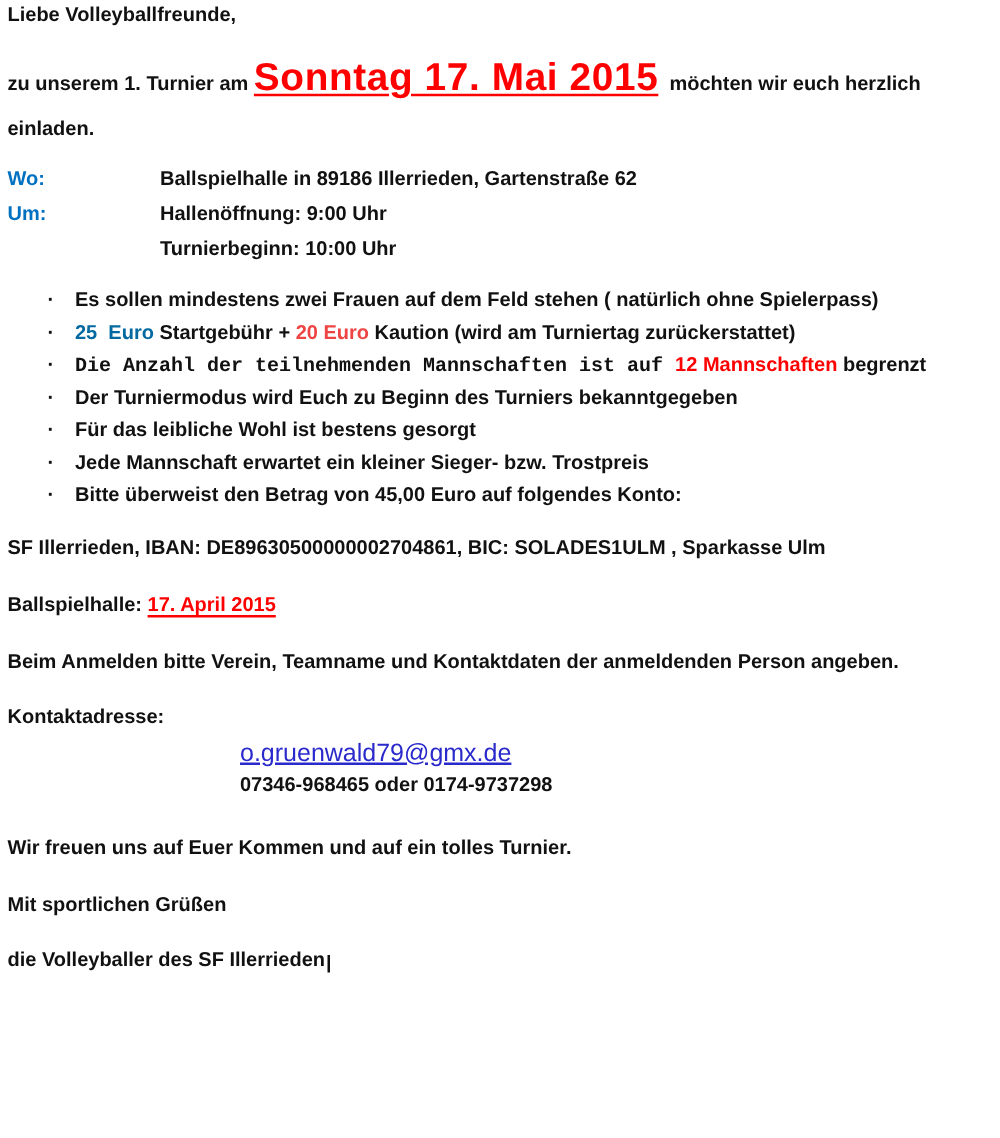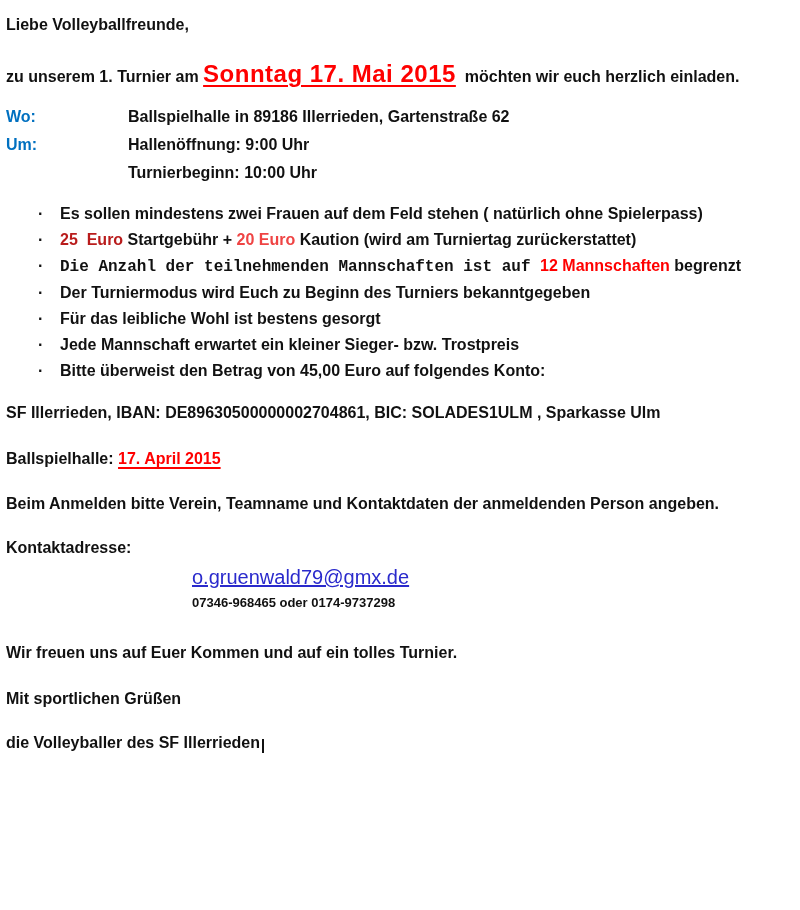--- a/index.html
+++ b/index.html
@@ -6,26 +6,26 @@
   body{
     width:800px;height:910px;
     background:#ffffff;
     overflow:hidden;
     font-family:"Liberation Sans","DejaVu Sans",sans-serif;
     color:#111111;
     font-weight:700;
     font-size:16px;
     -webkit-font-smoothing:antialiased;
   }
-  .page{padding:12px 10px 0 6px;width:784px;}
+  .page{padding:0 10px 0 6px;width:784px;}
   p{margin:0;line-height:26px;}
   .salutation{margin:0;}
   .intro{margin-top:18px;line-height:36px;}
   .big-date{
-    font-size:24px;
+    font-size:31px;
     text-decoration:underline;
     text-decoration-thickness:2px;
     text-underline-offset:3px;
     letter-spacing:0.5px;
   }
   .pre{white-space:pre-wrap;}
   .details{margin-top:8px;}
   .details-row{display:flex;line-height:28px;}
   .details-label{width:122px;flex:0 0 122px;}
   .bullet-list{list-style:none;margin:14px 0 0 0;padding:0 0 0 30px;}
@@ -34,21 +34,21 @@
   .para{margin-top:16px;}
   .deadline{margin-top:20px;}
   .underline-red{text-decoration:underline;text-decoration-thickness:2px;text-underline-offset:3px;}
   .note{margin-top:19px;}
   .contact{margin-top:18px;}
   .contact-row{display:flex;line-height:26px;}
   .contact-label{width:186px;flex:0 0 186px;}
   .contact-indent{padding-left:186px;}
   .email-row{margin-top:4px;line-height:24px;}
   .email-link{font-weight:400;font-size:20px;text-decoration:underline;}
-  .phone-row{line-height:28px;font-size:13px;}
+  .phone-row{line-height:28px;font-size:16px;}
   .closing1{margin-top:23px;}
   .closing2{margin-top:20px;}
   .closing3{margin-top:18px;}
   .caret{display:inline-block;width:2px;height:14px;background:#111;margin-left:2px;transform:translateY(5px);}
 </style>
 </head>
 <body>
 
 <div class="page">
 
@@ -66,21 +66,21 @@
         <span>Hallenöffnung: 9:00 Uhr</span>
       </div>
       <div class="details-row">
         <span class="details-label" style="color: rgb(0, 112, 192);"></span>
         <span>Turnierbeginn: 10:00 Uhr</span>
       </div>
     </div>
 
   <ul class="bullet-list">
       <li><span class="bullet-dot">·</span><span class="pre" style="color: rgb(17, 17, 17);">Es sollen mindestens zwei Frauen auf dem Feld stehen ( natürlich ohne Spielerpass)</span></li>
-      <li><span class="bullet-dot">·</span><span class="pre" style="color: #b91c1c;">25  Euro</span><span class="pre" style="color: rgb(17, 17, 17);"> Startgebühr + </span><span class="pre" style="color: #ef4444;">20 Euro</span><span class="pre" style="color: rgb(17, 17, 17);"> Kaution (wird am Turniertag zurückerstattet)</span></li>
+      <li><span class="bullet-dot">·</span><span class="pre" style="color: #0369a1;">25  Euro</span><span class="pre" style="color: rgb(17, 17, 17);"> Startgebühr + </span><span class="pre" style="color: #ef4444;">20 Euro</span><span class="pre" style="color: rgb(17, 17, 17);"> Kaution (wird am Turniertag zurückerstattet)</span></li>
       <li><span class="bullet-dot">·</span><span class="pre" style="color: rgb(17, 17, 17); font-family: Liberation Mono, monospace;">Die Anzahl der teilnehmenden Mannschaften ist auf </span><span class="pre" style="color: rgb(255, 0, 0);">12 Mannschaften</span><span class="pre" style="color: rgb(17, 17, 17);"> begrenzt</span></li>
       <li><span class="bullet-dot">·</span><span class="pre" style="color: rgb(17, 17, 17);">Der Turniermodus wird Euch zu Beginn des Turniers bekanntgegeben</span></li>
       <li><span class="bullet-dot">·</span><span class="pre" style="color: rgb(17, 17, 17);">Für das leibliche Wohl ist bestens gesorgt</span></li>
       <li><span class="bullet-dot">·</span><span class="pre" style="color: rgb(17, 17, 17);">Jede Mannschaft erwartet ein kleiner Sieger- bzw. Trostpreis</span></li>
       <li><span class="bullet-dot">·</span><span class="pre" style="color: rgb(17, 17, 17);">Bitte überweist den Betrag von 45,00 Euro auf folgendes Konto:</span></li>
     </ul>
 
   <p class="para">SF Illerrieden, IBAN: DE89630500000002704861, BIC: SOLADES1ULM , Sparkasse Ulm</p>
 
   <p class="deadline"><span>Ballspielhalle: </span><span class="underline-red" style="color: rgb(255, 0, 0);">17. April 2015</span></p>

